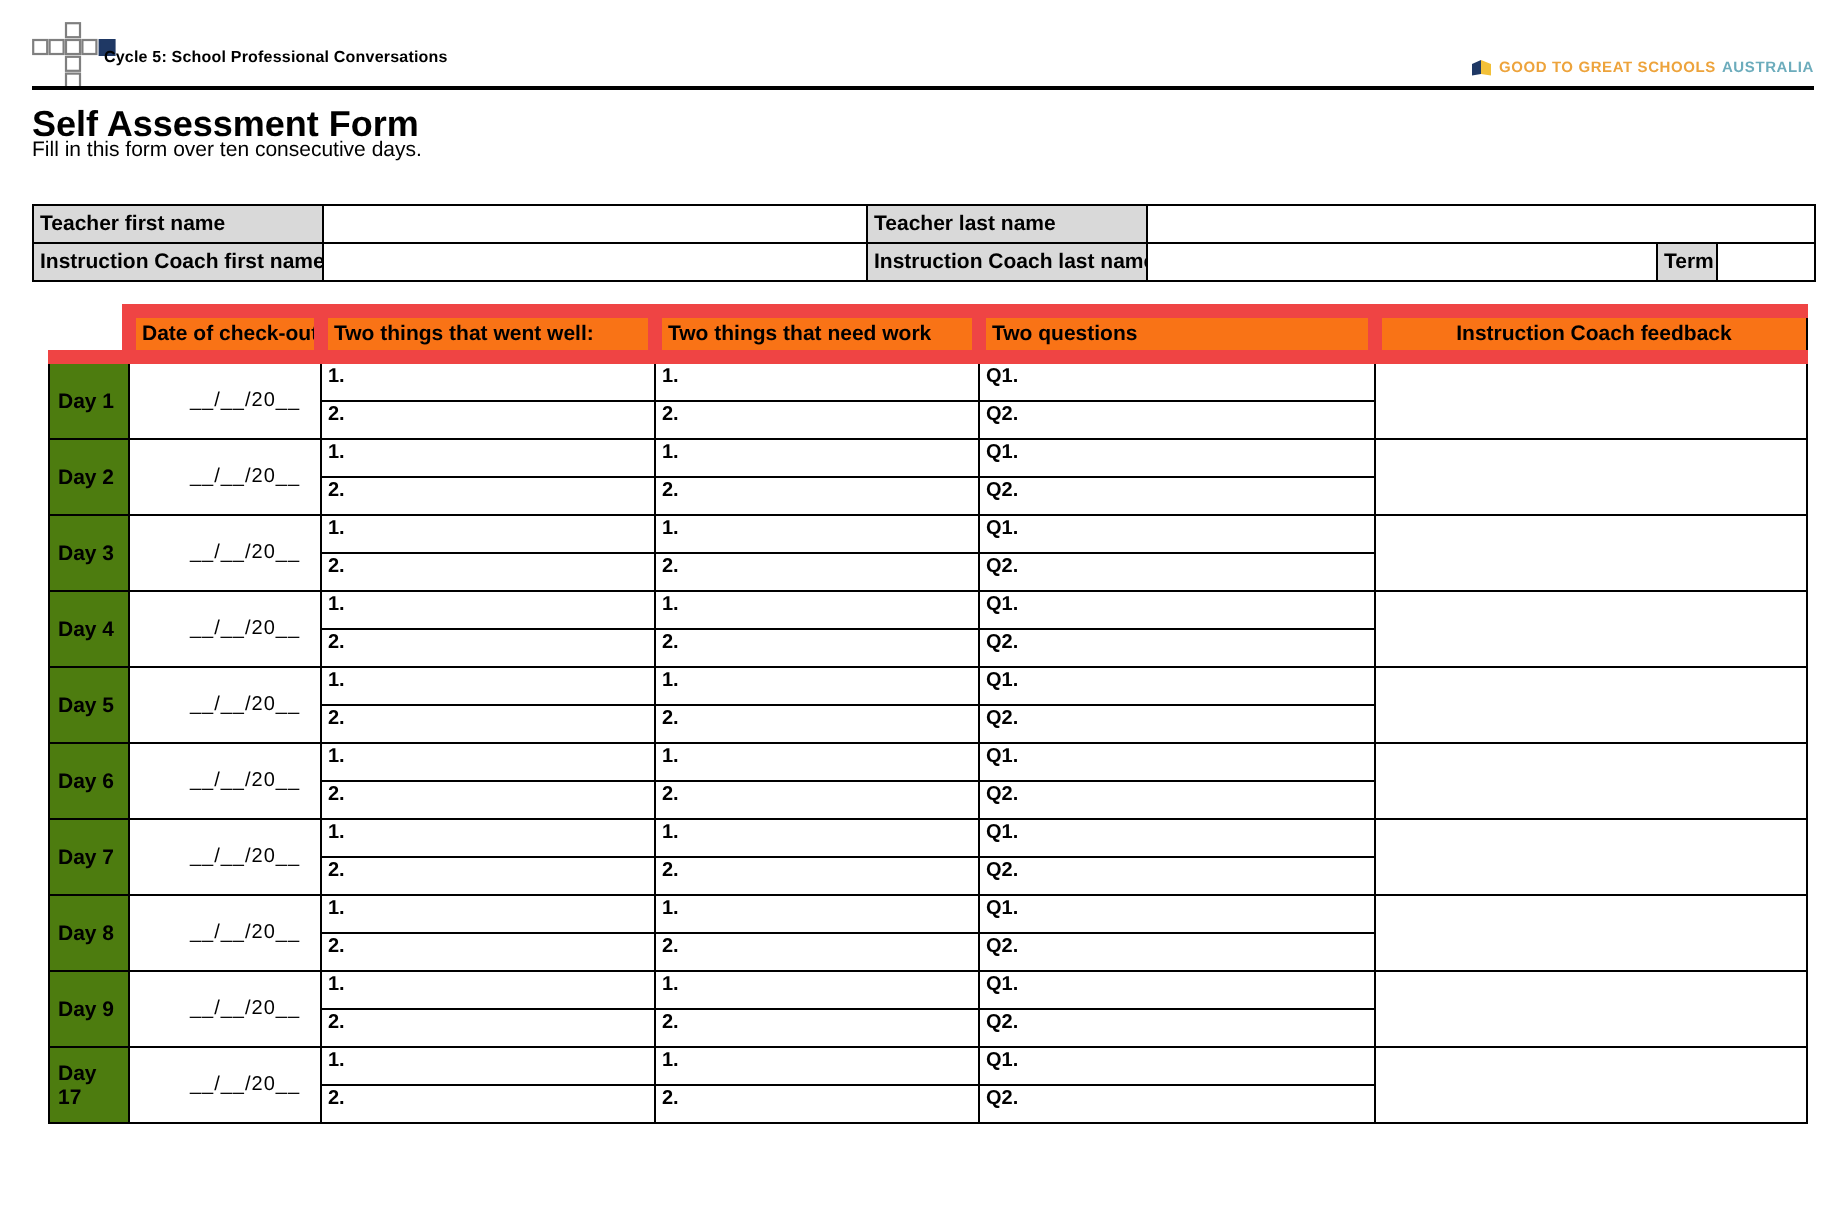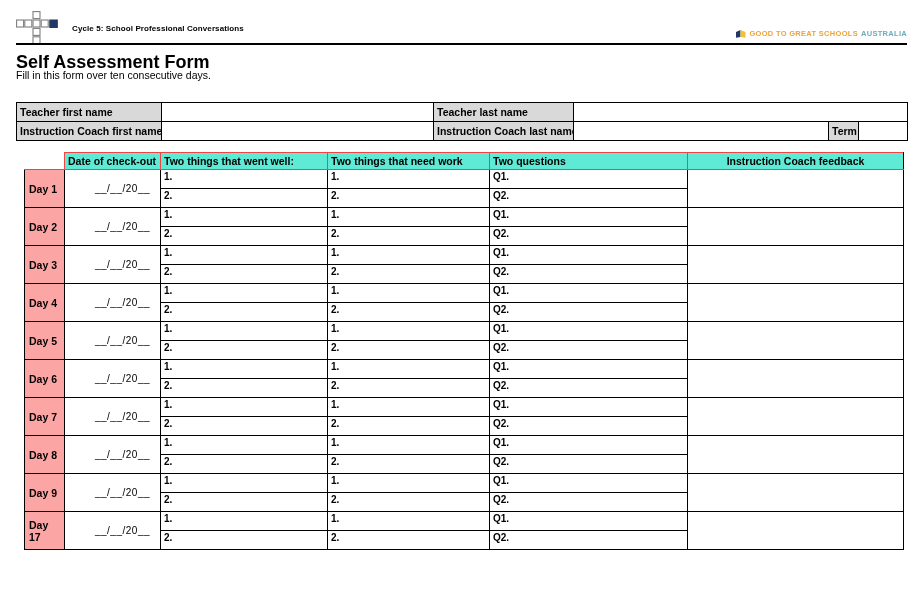--- a/index.html
+++ b/index.html
@@ -3,38 +3,38 @@
 <meta charset="utf-8">
 <style>
   html,body{margin:0;padding:0;}
   body{
     width:924px;height:604px;background:#ffffff;position:relative;
     font-family:"Liberation Sans", sans-serif;color:#000;overflow:hidden;
   }
   
   .topbar{position:absolute;left:16px;top:10px;width:891px;height:33px;}
   .gtgs-mark{position:absolute;left:0;top:1px;}
-  .cycle-label{position:absolute;left:56px;top:14px;font-size:8px;font-weight:bold;letter-spacing:0.1px;}
+  .cycle-label{position:absolute;left:36px;top:14px;font-size:8px;font-weight:bold;letter-spacing:0.1px;}
   .brand{position:absolute;right:0;top:19px;font-size:7.5px;font-weight:bold;letter-spacing:0.3px;white-space:nowrap;display:flex;align-items:center;gap:3px;}
   .rule{position:absolute;left:16px;top:43px;width:891px;height:1.5px;background:#000;}
   
   .title{position:absolute;left:16px;top:52px;font-size:18px;font-weight:bold;}
   .subtitle{position:absolute;left:16px;top:69px;font-size:10.5px;}
   
   .name-table{position:absolute;left:16px;top:102px;width:891px;border-collapse:collapse;table-layout:fixed;}
   .name-table td{border:1.5px solid #000;height:18px;font-size:10.5px;padding:0 3px;overflow:hidden;white-space:nowrap;}
   .name-table td.label-cell{background:#d9d9d9;font-weight:bold;}
   
   .main-table{position:absolute;left:24px;top:152px;width:879px;border-collapse:collapse;table-layout:fixed;border-bottom:1.5px solid #000;}
-  .main-table th{background:#5eead4;border:1px solid #ef4444;height:16px;font-size:10.5px;font-weight:bold;text-align:left;padding:0 3px;white-space:nowrap;overflow:hidden;}
+  .main-table th{background:#f97316;border:7px solid #ef4444;height:16px;font-size:10.5px;font-weight:bold;text-align:left;padding:0 3px;white-space:nowrap;overflow:hidden;}
   .main-table th.blank{background:#ffffff;border-left:none;border-top:none;}
   .main-table th.last{border-right:1.5px solid #000;text-align:center;}
   .main-table td{border:1px solid #000;font-size:10px;padding:1px 3px;vertical-align:top;height:16px;overflow:hidden;}
   .main-table tr.day-first td{border-top:1.5px solid #000;}
-  .main-table td.day-cell{background:#fca5a5;font-weight:bold;font-size:10.5px;vertical-align:middle;border-left:1.5px solid #000;padding-left:4px;}
+  .main-table td.day-cell{background:#4d7c0f;font-weight:bold;font-size:10.5px;vertical-align:middle;border-left:1.5px solid #000;padding-left:4px;}
   .main-table td.date-cell{text-align:center;vertical-align:middle;font-size:10px;letter-spacing:0.5px;padding-left:23px;}
   .main-table td.feedback-cell{border-right:1.5px solid #000;}
   .main-table td.item-cell{font-weight:bold;}
 </style>
 </head>
 <body>
 
 <div class="topbar">
   <svg class="gtgs-mark" width="43" height="34" viewBox="0 0 43 34">
     <g fill="#ffffff" stroke="#7f7f7f" stroke-width="1.1">

